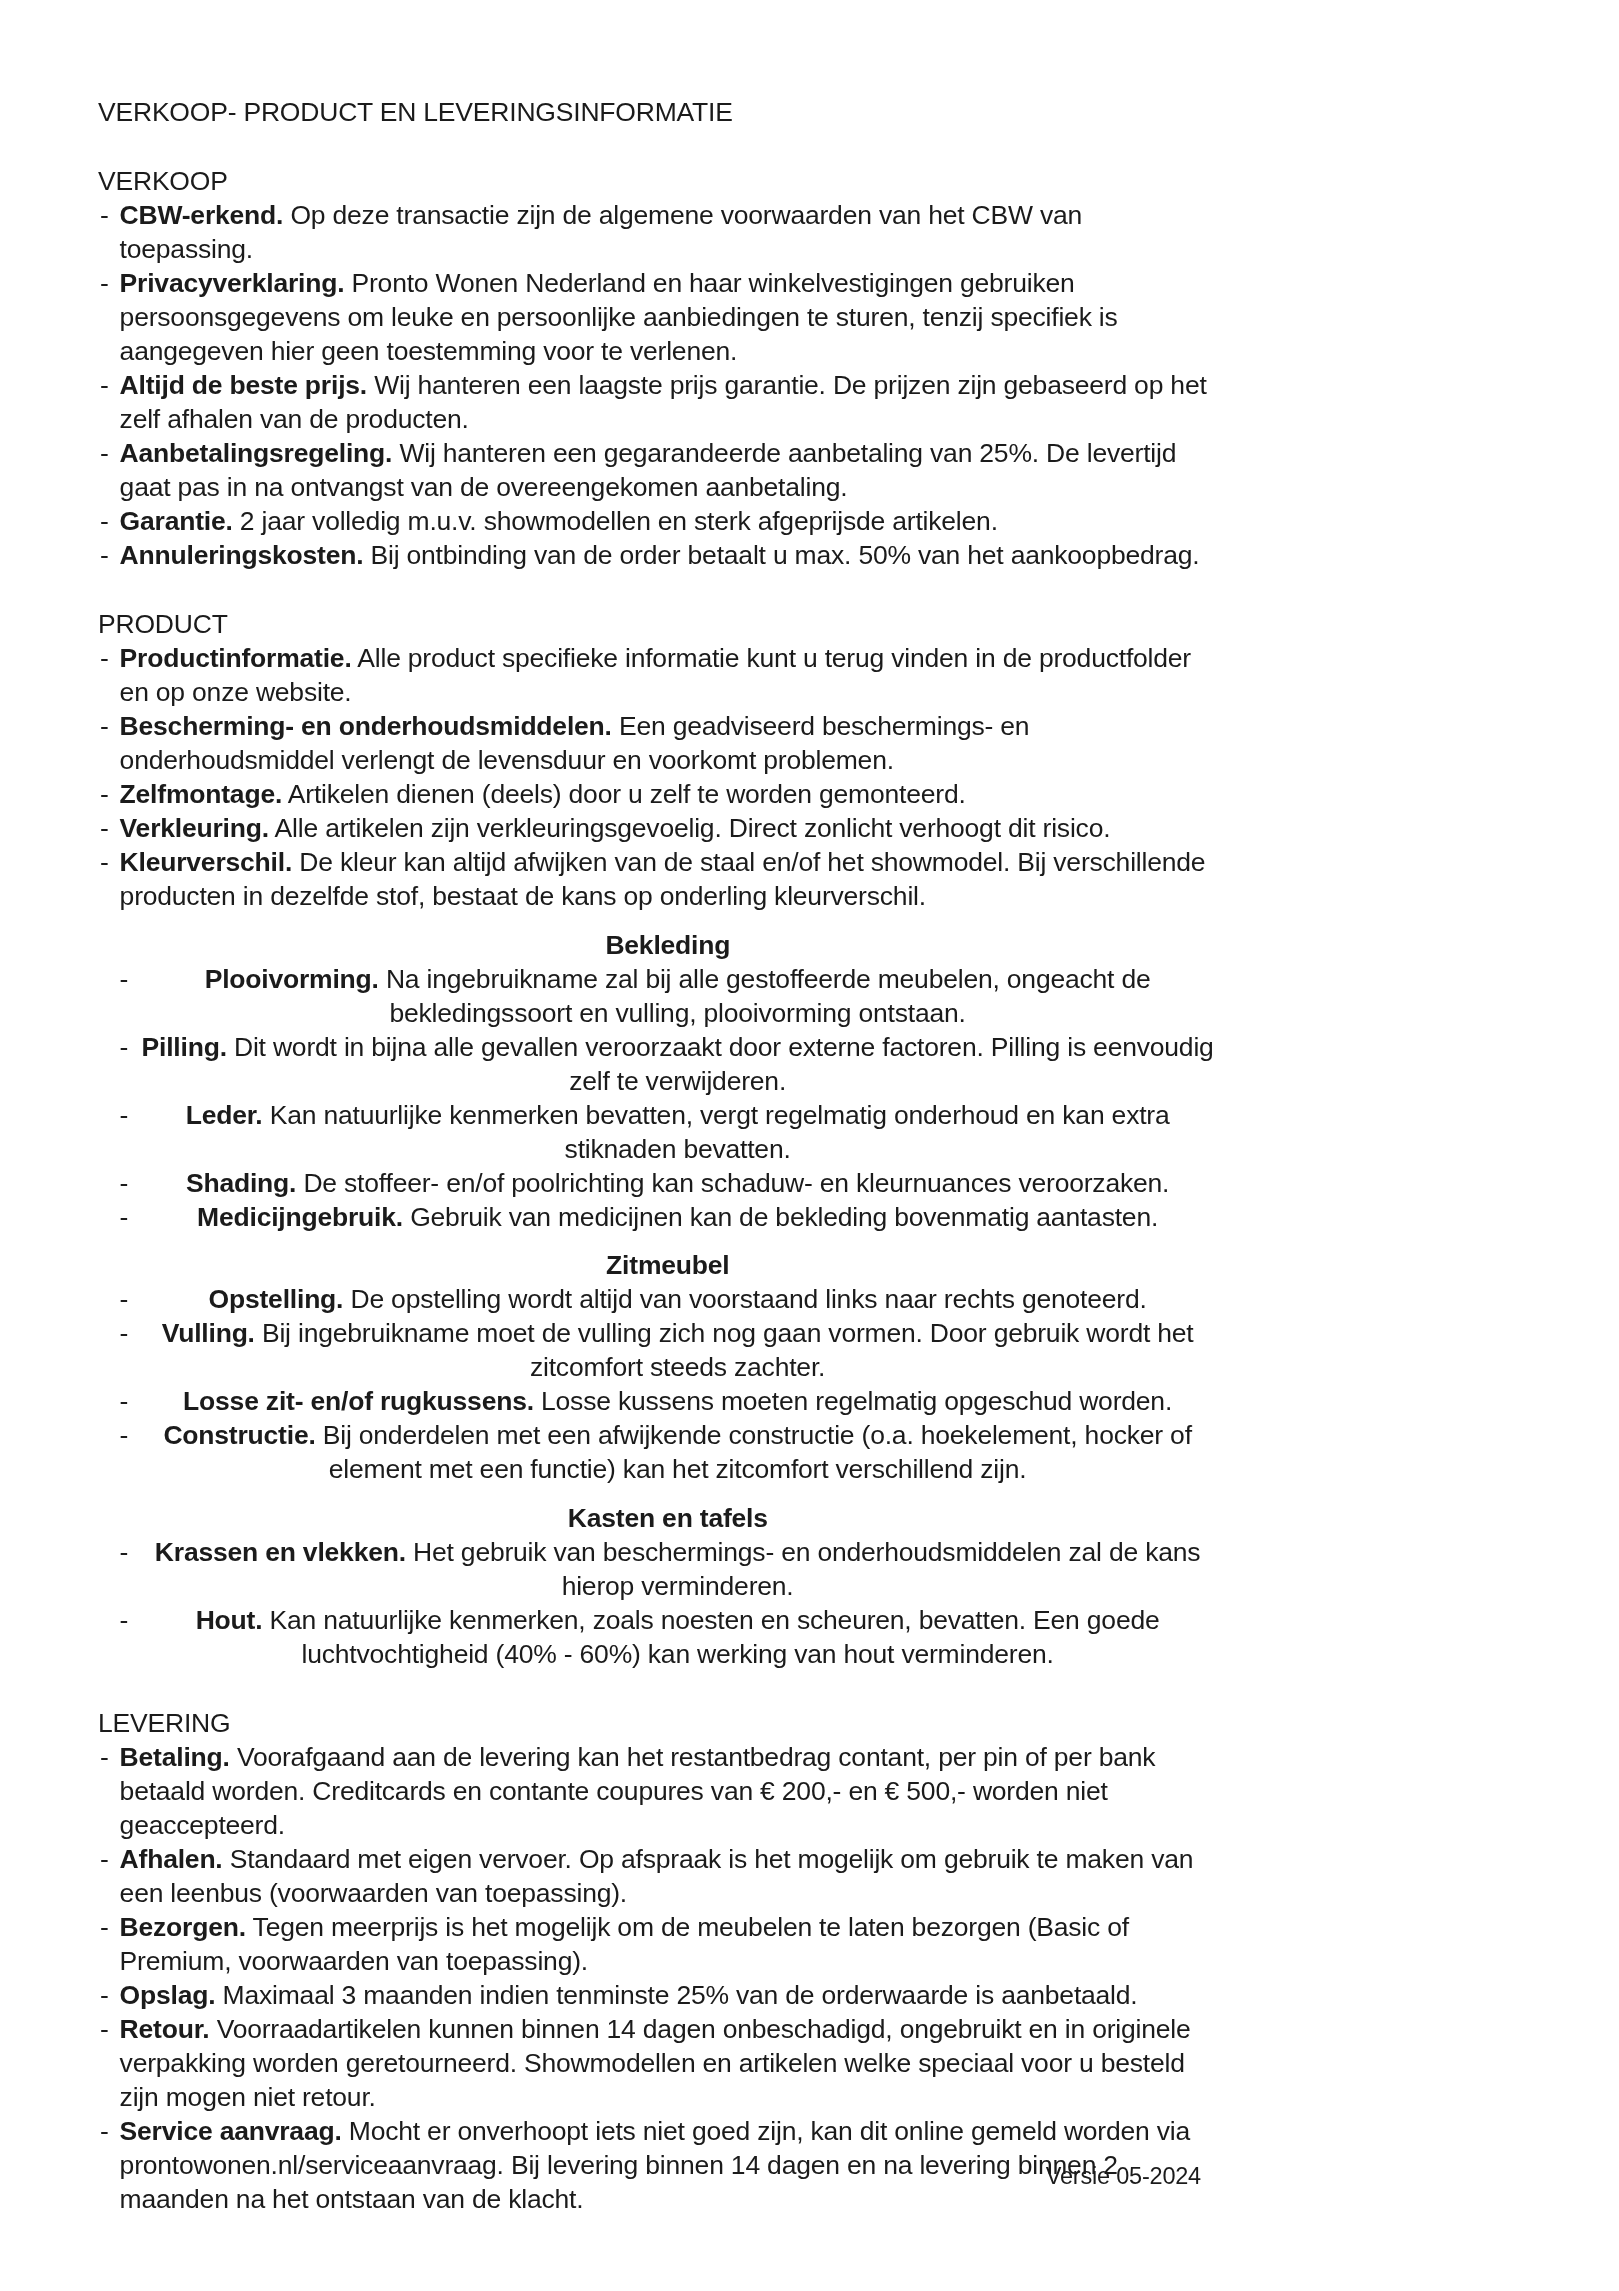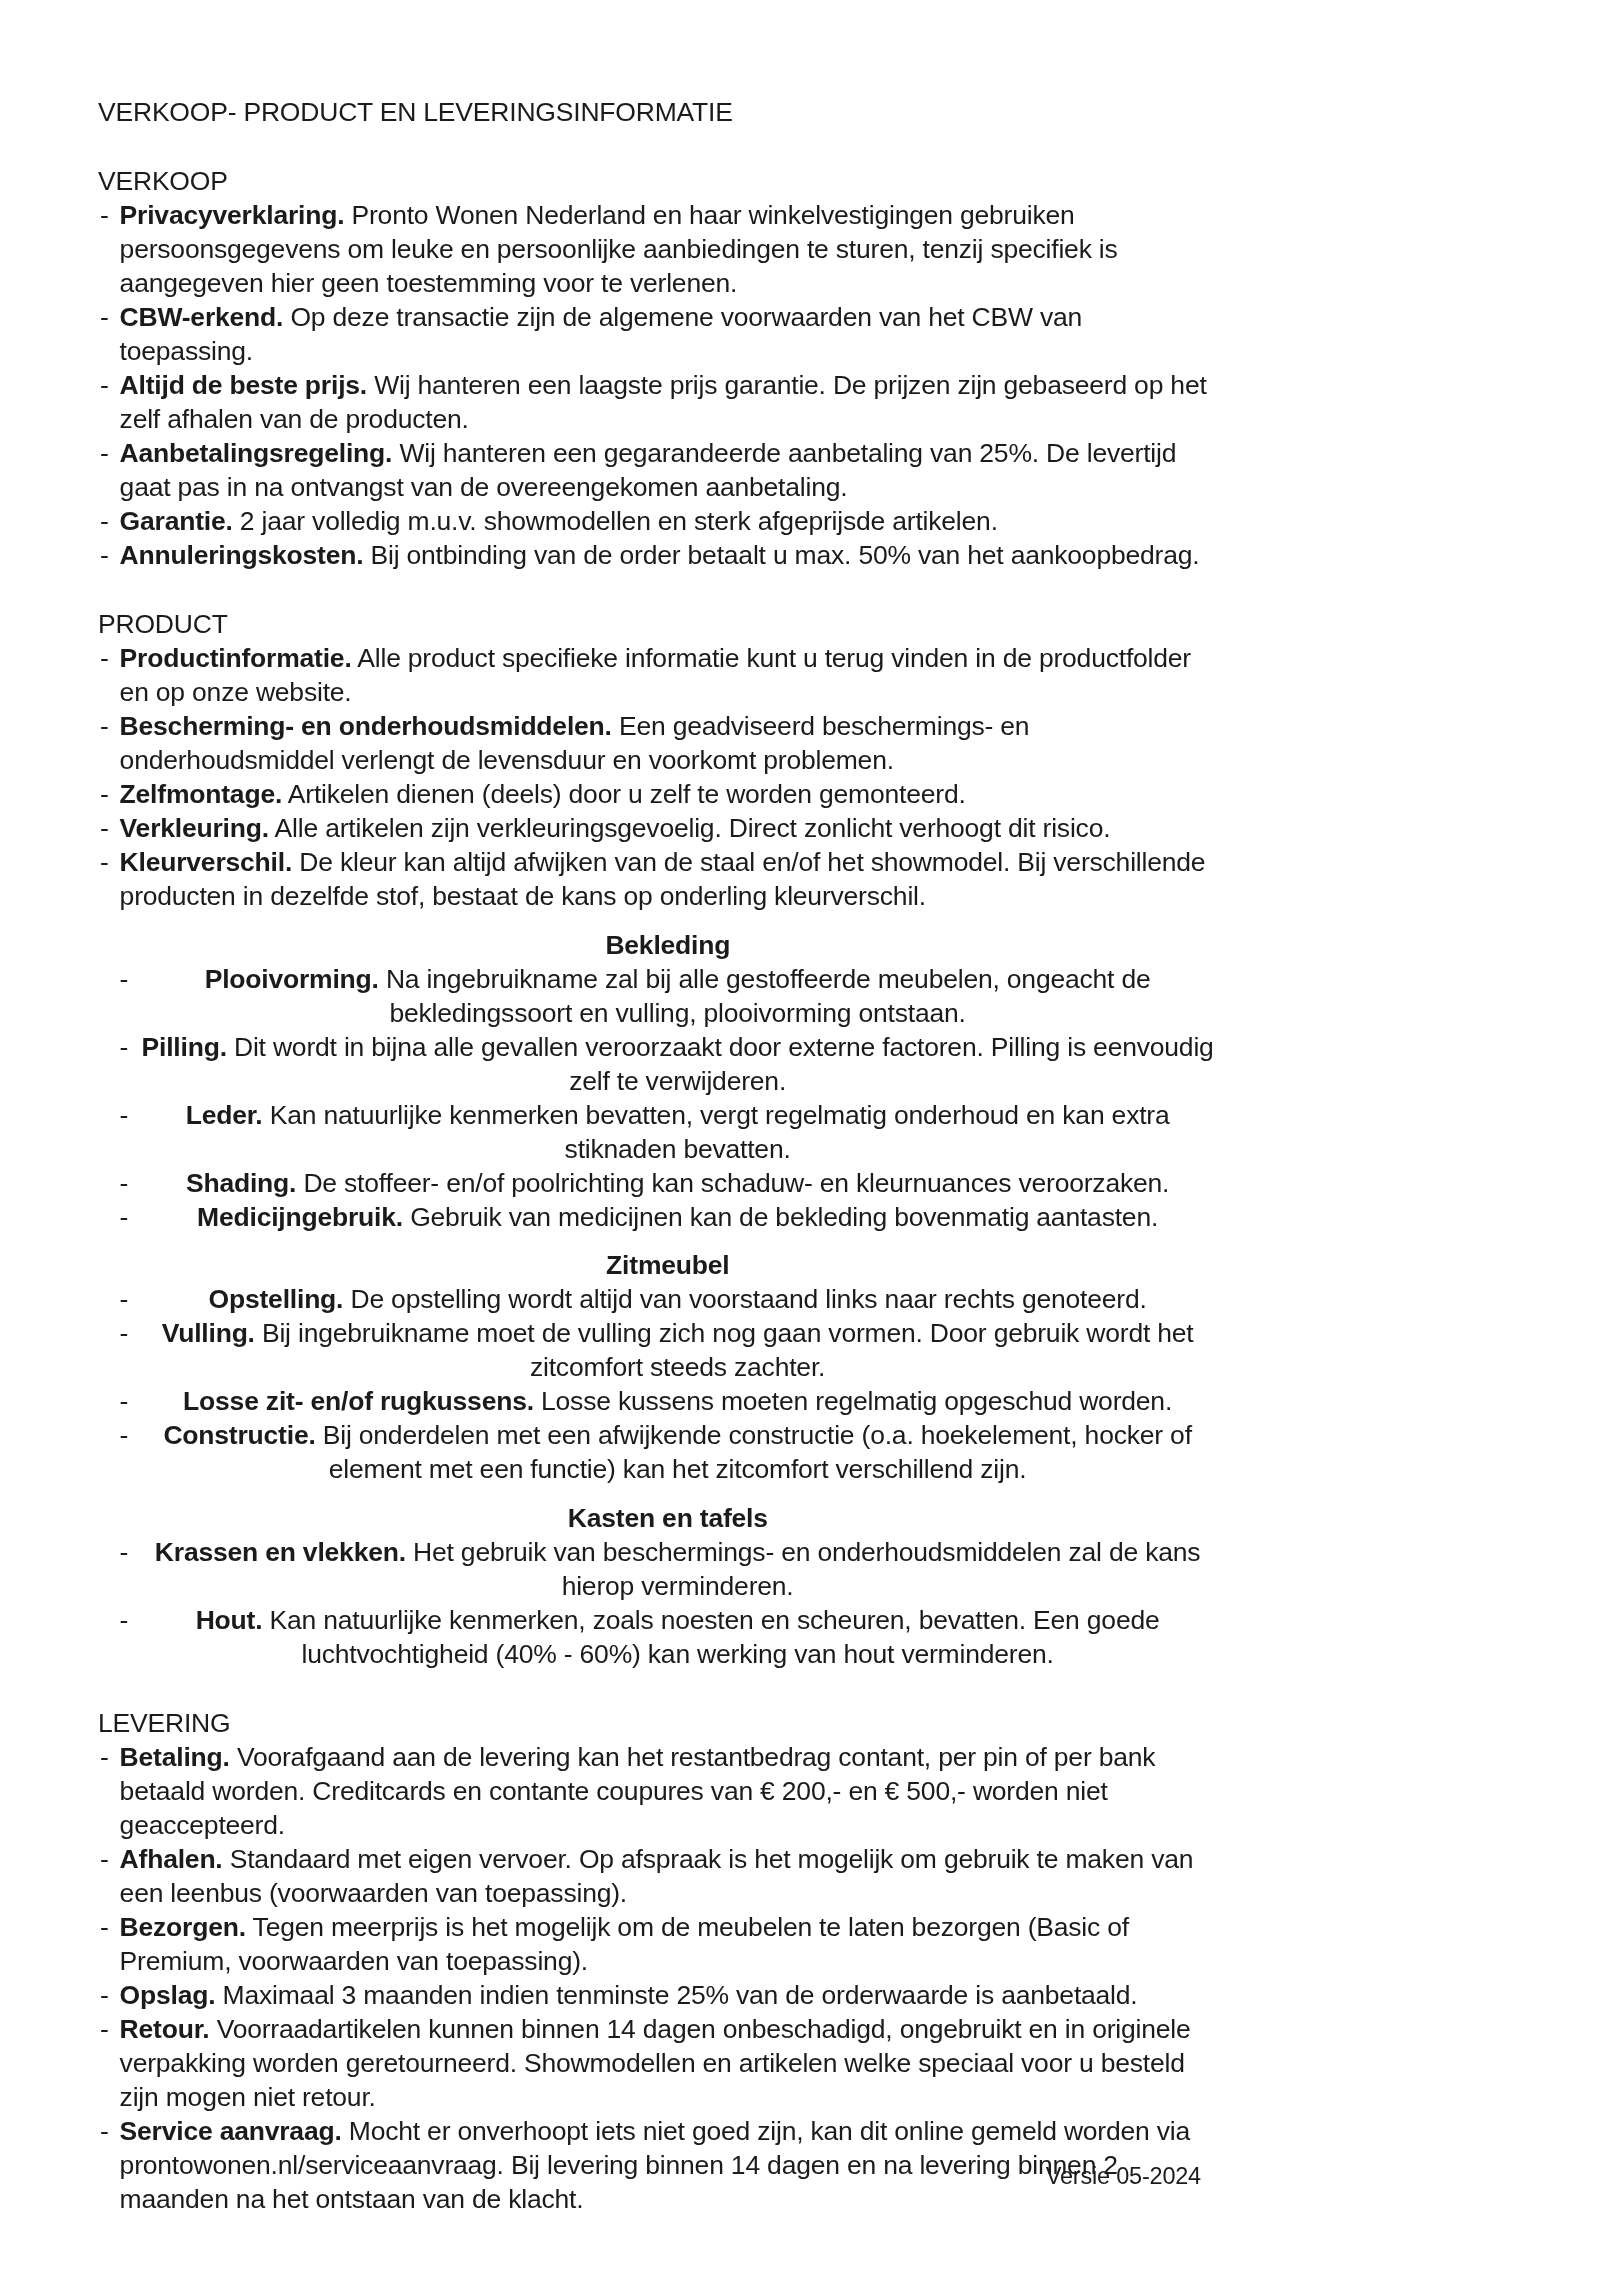--- a/index.html
+++ b/index.html
@@ -84,22 +84,22 @@
 </head>
 <body>
 
 <div class="page">
   <h1 class="doc-title">VERKOOP- PRODUCT EN LEVERINGSINFORMATIE</h1>
 
   <div id="sections-root">
       <section class="section">
         <h2 class="section-heading">VERKOOP</h2>
         <ul class="bullets">
+          <li class="bullet"><span class="label">CBW-erkend.</span> <span class="text">Op deze transactie zijn de algemene voorwaarden van het CBW van toepassing.</span></li>
           <li class="bullet"><span class="label">Privacyverklaring.</span> <span class="text">Pronto Wonen Nederland en haar winkelvestigingen gebruiken persoonsgegevens om leuke en persoonlijke aanbiedingen te sturen, tenzij specifiek is aangegeven hier geen toestemming voor te verlenen.</span></li>
-          <li class="bullet"><span class="label">CBW-erkend.</span> <span class="text">Op deze transactie zijn de algemene voorwaarden van het CBW van toepassing.</span></li>
           <li class="bullet"><span class="label">Altijd de beste prijs.</span> <span class="text">Wij hanteren een laagste prijs garantie. De prijzen zijn gebaseerd op het zelf afhalen van de producten.</span></li>
           <li class="bullet"><span class="label">Aanbetalingsregeling.</span> <span class="text">Wij hanteren een gegarandeerde aanbetaling van 25%. De levertijd gaat pas in na ontvangst van de overeengekomen aanbetaling.</span></li>
           <li class="bullet"><span class="label">Garantie.</span> <span class="text">2 jaar volledig m.u.v. showmodellen en sterk afgeprijsde artikelen.</span></li>
           <li class="bullet"><span class="label">Annuleringskosten.</span> <span class="text">Bij ontbinding van de order betaalt u max. 50% van het aankoopbedrag.</span></li>
         </ul>
       </section>
       <section class="section">
         <h2 class="section-heading">PRODUCT</h2>
         <ul class="bullets">
           <li class="bullet"><span class="label">Productinformatie.</span> <span class="text">Alle product specifieke informatie kunt u terug vinden in de productfolder en op onze website.</span></li>

